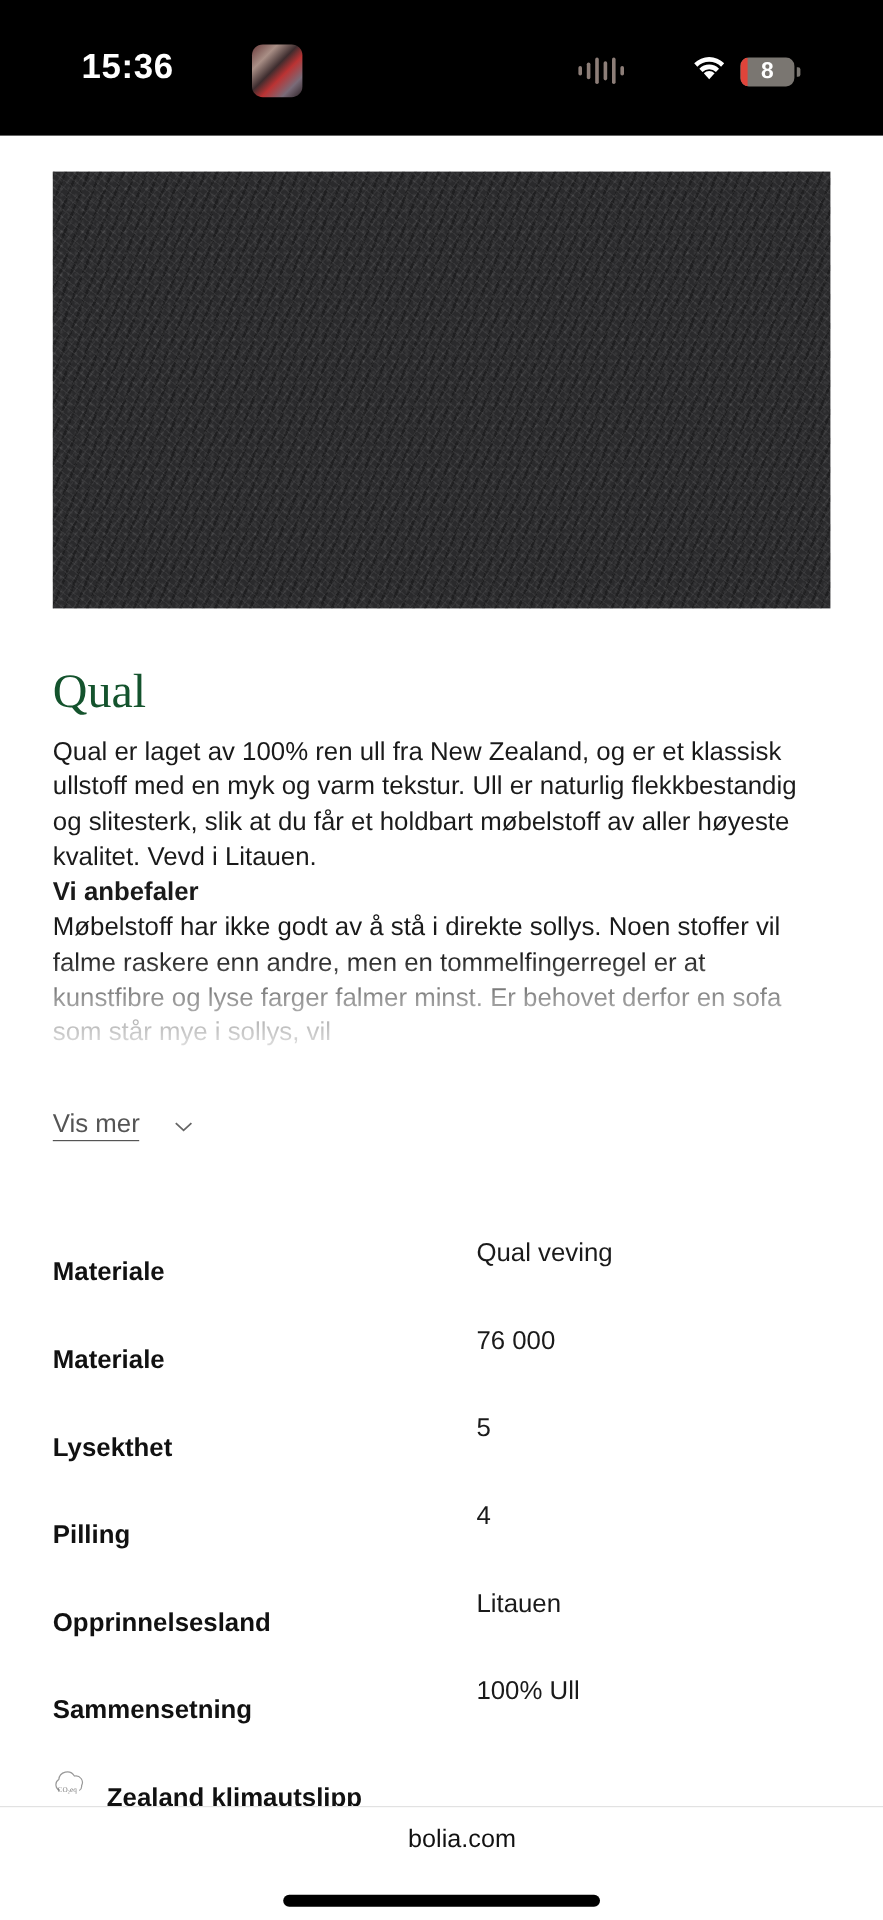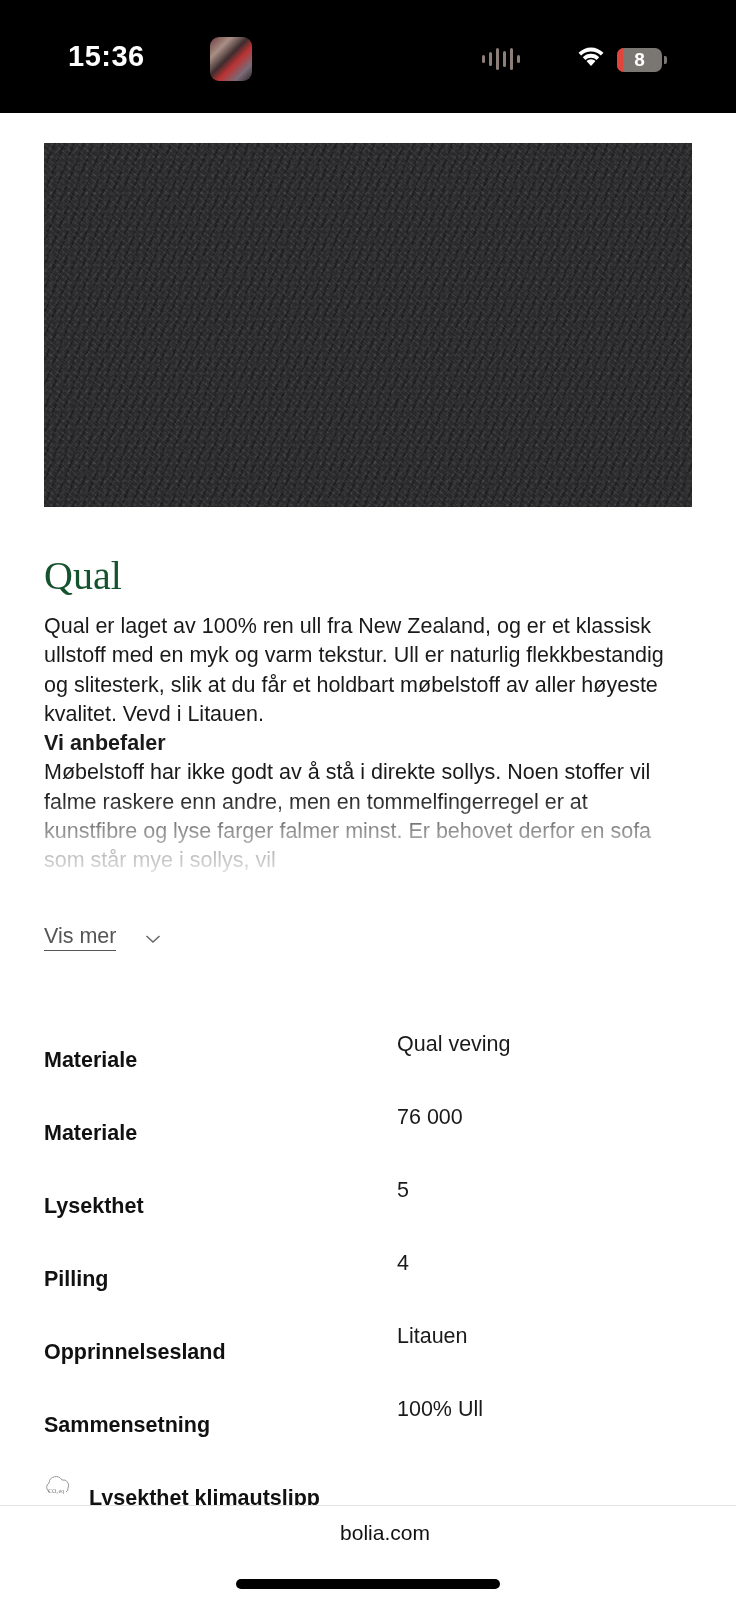--- a/index.html
+++ b/index.html
@@ -122,20 +122,20 @@
   </div>
   <div class="spec-row" style="top:387px">
     <span class="k">Sammensetning</span>
     <span class="v">100% Ull</span>
   </div>
   <div class="spec-row co2" style="top:460px">
     <svg class="co2-icon" width="28" height="22" viewBox="0 0 28 22">
       <path d="M6 18 A5 5 0 0 1 5 9 A7 7 0 0 1 18 6 A5.5 5.5 0 0 1 24 14 A4 4 0 0 1 22 18" fill="none" stroke="#999" stroke-width="1"></path>
       <text x="4" y="19" font-size="6" fill="#777" font-family="Liberation Serif, serif">CO₂eq</text>
     </svg>
-    <span class="k">Lysekthet klimautslipp</span>
+    <span class="k">Zealand klimautslipp</span>
   </div>
 </div>
 
 <div class="bottom-bar">
   <div class="url">bolia.com</div>
   <div class="home-ind"></div>
 </div>
 
 </body></html>

